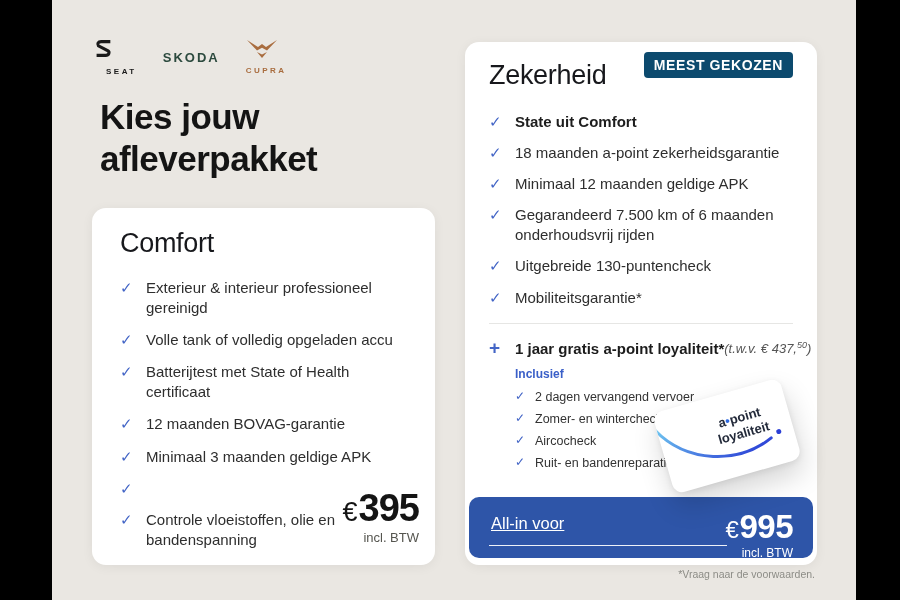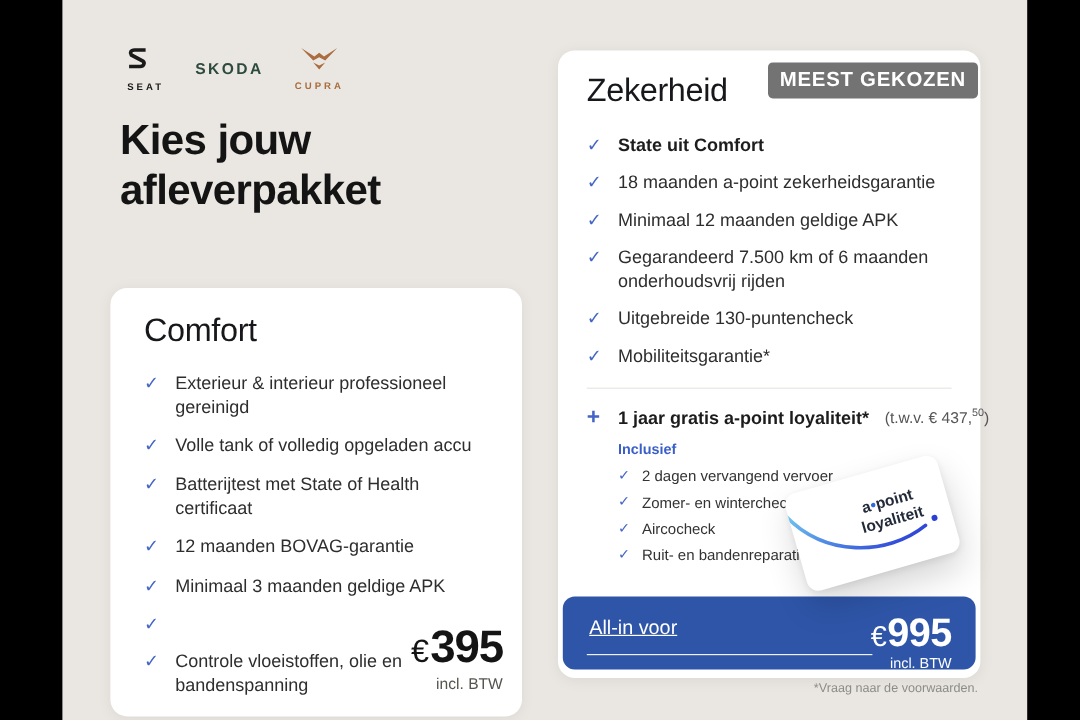--- a/index.html
+++ b/index.html
@@ -11,68 +11,68 @@
     overflow: hidden;
   }
   .content {
     position: absolute; left: 52px; top: 0;
     width: 804px; height: 600px;
     background: #eae7e2;
   }
 
   
   .brands { position: absolute; left: 40px; top: 38px; display: flex; align-items: center; gap: 26px; }
-  .brand { display: flex; flex-direction: column; align-items: center; gap: 3px; }
+  .brand { display: flex; flex-direction: column; gap: 3px; }
   .brand-wordmark { font-weight: 700; letter-spacing: 2.5px; }
   .seat-word { font-size: 8px; color: #1a1a1a; padding-left: 14px; }
   .skoda-word { font-size: 13px; color: #2c4a3e; letter-spacing: 2px; }
   .cupra-word { font-size: 8px; color: #a96d3f; }
 
   
   .headline {
     position: absolute; left: 48px; top: 96px;
     font-size: 35px; line-height: 1.2; font-weight: 700;
     color: #141414; letter-spacing: -0.5px;
   }
 
   
   .card {
     position: absolute; background: #fff; border-radius: 14px;
     box-shadow: 0 2px 12px rgba(0,0,0,0.06);
   }
-  .card-comfort { left: 40px; top: 208px; width: 343px; height: 357px; margin-top: 32px; }
+  .card-comfort { left: 40px; top: 208px; width: 343px; height: 357px; }
   .card-zekerheid { left: 413px; top: 42px; width: 352px; height: 523px; }
 
   .card-title {
     position: absolute; left: 28px; top: 20px;
     font-size: 27px; font-weight: 400; color: #17181c; letter-spacing: -0.3px;
   }
   .card-zekerheid .card-title { left: 24px; top: 18px; }
 
   .badge {
-    position: absolute; top: 10px; right: 2px;
-    background: #737373; color: #fff;
-    font-size: 17px; font-weight: 700; letter-spacing: 0.6px;
+    position: absolute; top: 10px; right: 24px;
+    background: #0c4a6e; color: #fff;
+    font-size: 14px; font-weight: 700; letter-spacing: 0.6px;
     padding: 5px 10px; border-radius: 4px;
   }
 
   .list { position: absolute; left: 28px; top: 70px; right: 20px; }
   .card-zekerheid .list { left: 24px; right: 24px; }
   .item { display: flex; align-items: flex-start; margin-bottom: 12px; }
   .card-zekerheid .item { margin-bottom: 11px; }
   .check { color: #4365c6; font-size: 15px; line-height: 1.3; flex: 0 0 26px; }
   .item-text { font-size: 15px; line-height: 1.34; color: #2e2e2e; }
   .item-text.bold { font-weight: 700; color: #1d1d1d; }
 
   .divider { border-top: 1px solid #e6e6e4; margin: 15px 0 0 0; }
 
   .plus-row { display: flex; align-items: baseline; margin-top: 14px; }
   .plus { color: #4365c6; font-size: 19px; font-weight: 700; flex: 0 0 26px; line-height: 1; }
   .plus-label { font-size: 15px; font-weight: 700; color: #1c1c1c; white-space: nowrap; }
-  .plus-value { font-size: 13px; color: #555; margin-left: 13px; white-space: nowrap; }
+  .plus-value { font-size: 13px; color: #555; margin-left: 0; white-space: nowrap; font-style: italic; }
   .plus-value sup { font-size: 9px; }
 
   .inclusief { margin-top: 10px; padding-left: 26px; width: 240px; }
   .inclusief-title { color: #3a5fc8; font-size: 12px; font-weight: 700; margin-bottom: 8px; }
   .sub-item { display: flex; align-items: flex-start; margin-bottom: 6px; }
   .sub-check { color: #4365c6; font-size: 12px; line-height: 1.3; flex: 0 0 20px; }
   .sub-text { font-size: 12.5px; line-height: 1.3; color: #333; }
 
   
   .loyalty-card {

